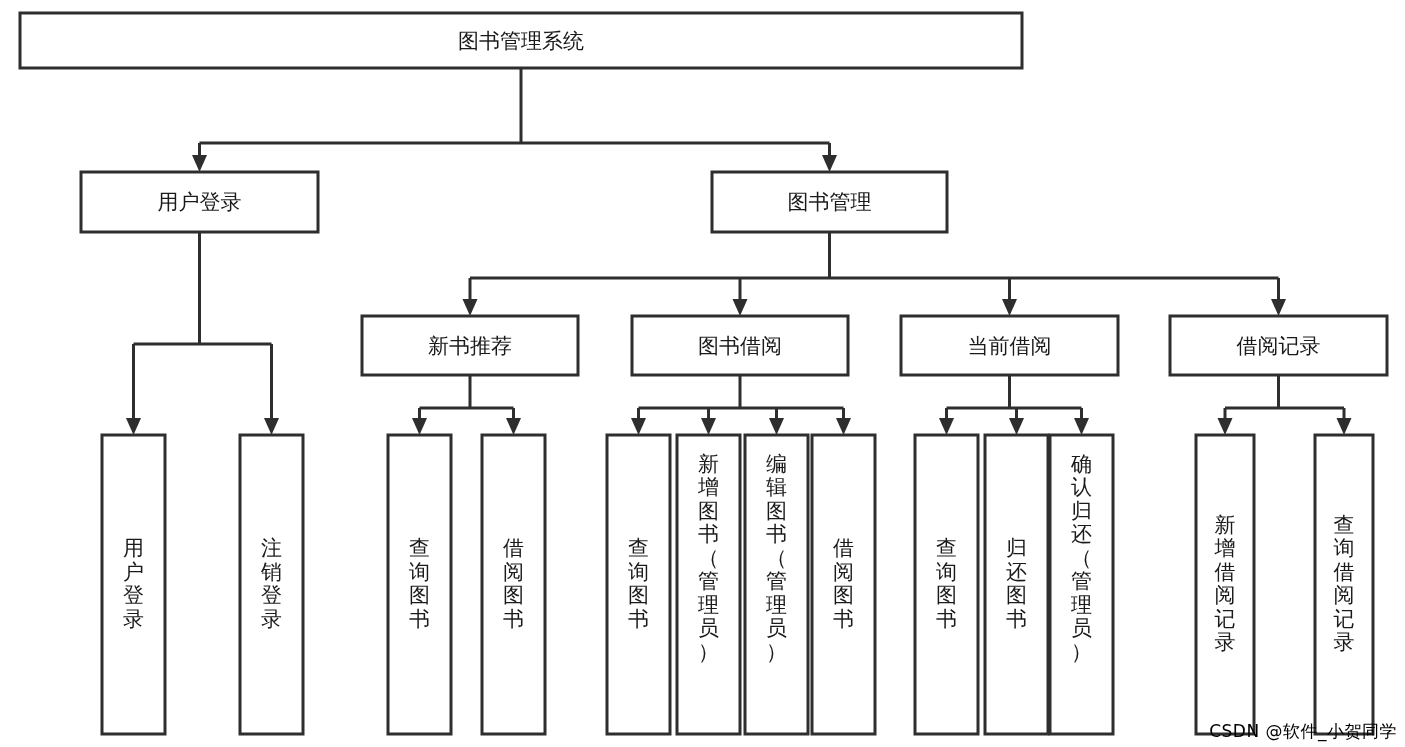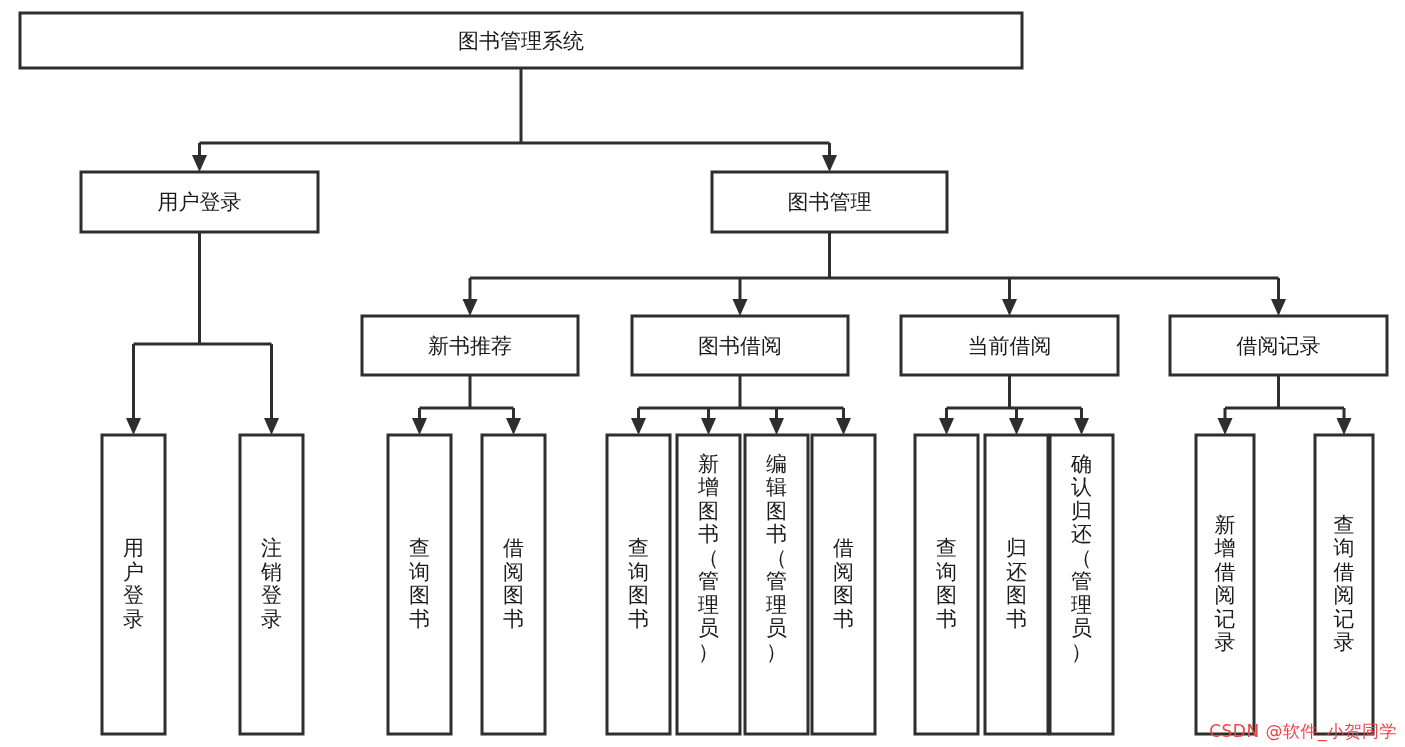--- a/index.html
+++ b/index.html
@@ -53,21 +53,21 @@
   .edge-arrow {
     fill: #2e2e2e;
     stroke: none;
   }
   .watermark-text {
     position: absolute;
     right: 8px;
     bottom: 4px;
     font-family: "DejaVu Sans", "Liberation Sans", sans-serif;
     font-size: 17px;
-    color: #ef4444;
+    color: #000000;
     white-space: nowrap;
     letter-spacing: 0.5px;
     user-select: none;
   }
 </style>
 </head>
 <body>
 
 <div id="diagram-root">
   <svg class="tree" viewBox="0 0 1405 747">

